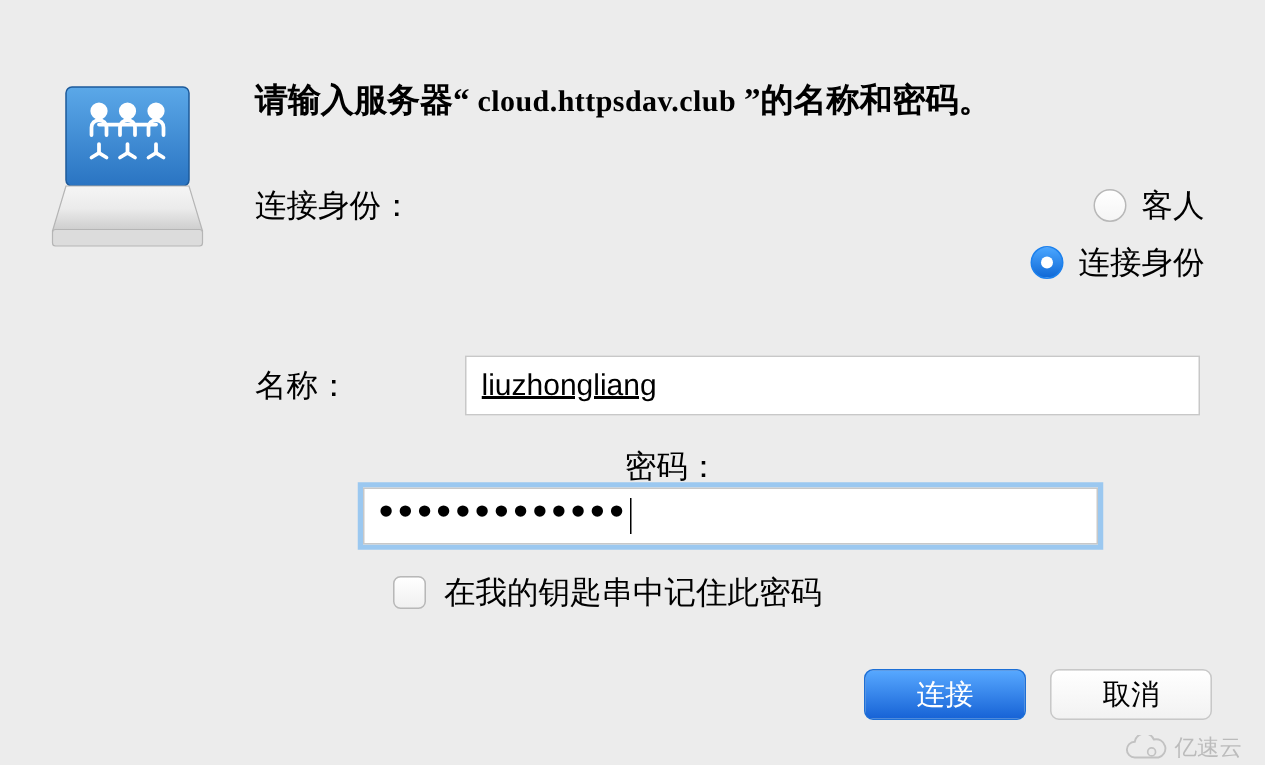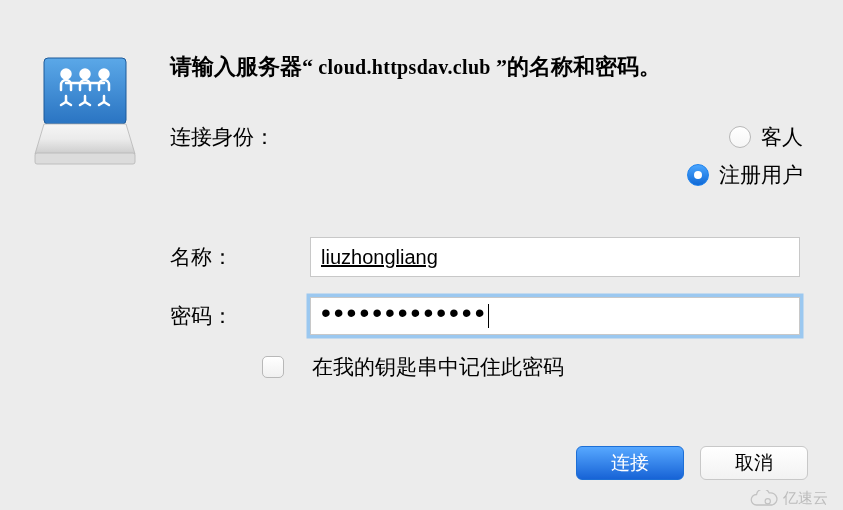--- a/index.html
+++ b/index.html
@@ -44,21 +44,21 @@
       text-decoration: underline;
     }
     .password-wrap {
       width: 490px; height: 38px; background: #fff; border: 1px solid #c8c8c8;
       box-shadow: 0 0 0 3.5px #9bc8f0;
       display: flex; align-items: center; padding: 0 10px;
     }
     .pw-dots { font-size: 28px; letter-spacing: 3px; line-height: 0; margin-top: -6px; }
     .caret { width: 1px; height: 24px; background: #000; margin-left: 1px; }
 
-    .checkbox-row { display:flex; align-items:center; gap:28px; margin: 18px 0 0 92px; }
+    .checkbox-row { display:flex; align-items:center; gap:12px; margin: 18px 0 0 92px; }
     .checkbox {
       width: 22px; height: 22px; border-radius: 5px; border: 1px solid #b8b8b8;
       background: linear-gradient(#fff,#f0f0f0);
       flex-shrink: 0; cursor: pointer;
     }
     .checkbox-label { font-size: 21px; }
 
     .button-row { display:flex; gap:16px; position: absolute; right: 35px; bottom: 30px; }
     .btn {
       min-width: 108px; height: 34px; border-radius: 6px; font-size: 19px;
@@ -135,36 +135,36 @@
           </div>
         </div>
       </div>
       <div class="field-row">
         <div class="label-col"></div>
         <div class="value-col">
           <div class="radio-item">
             <div class="radio-outer selected">
                 <div class="radio-dot"></div>
               </div>
-            <span>注册用户</span>
+            <span>连接身份</span>
           </div>
         </div>
       </div>
     </div>
 
     <div class="spacer-credentials"></div>
 
     <div class="field-row">
       <div class="label-col">名称：</div>
       <div class="value-col">
         <input type="text" class="text-input" value="liuzhongliang" style="">
       </div>
     </div>
 
-    <div class="field-row" style="margin-top:20px;">
+    <div class="field-row" style="margin-top:20px;flex-direction:column;">
       <div class="label-col">密码：</div>
       <div class="value-col">
         <div class="password-wrap">
           <span class="pw-dots">•••••••••••••</span>
           <span class="caret"></span>
         </div>
       </div>
     </div>
 
     <div class="checkbox-row">

